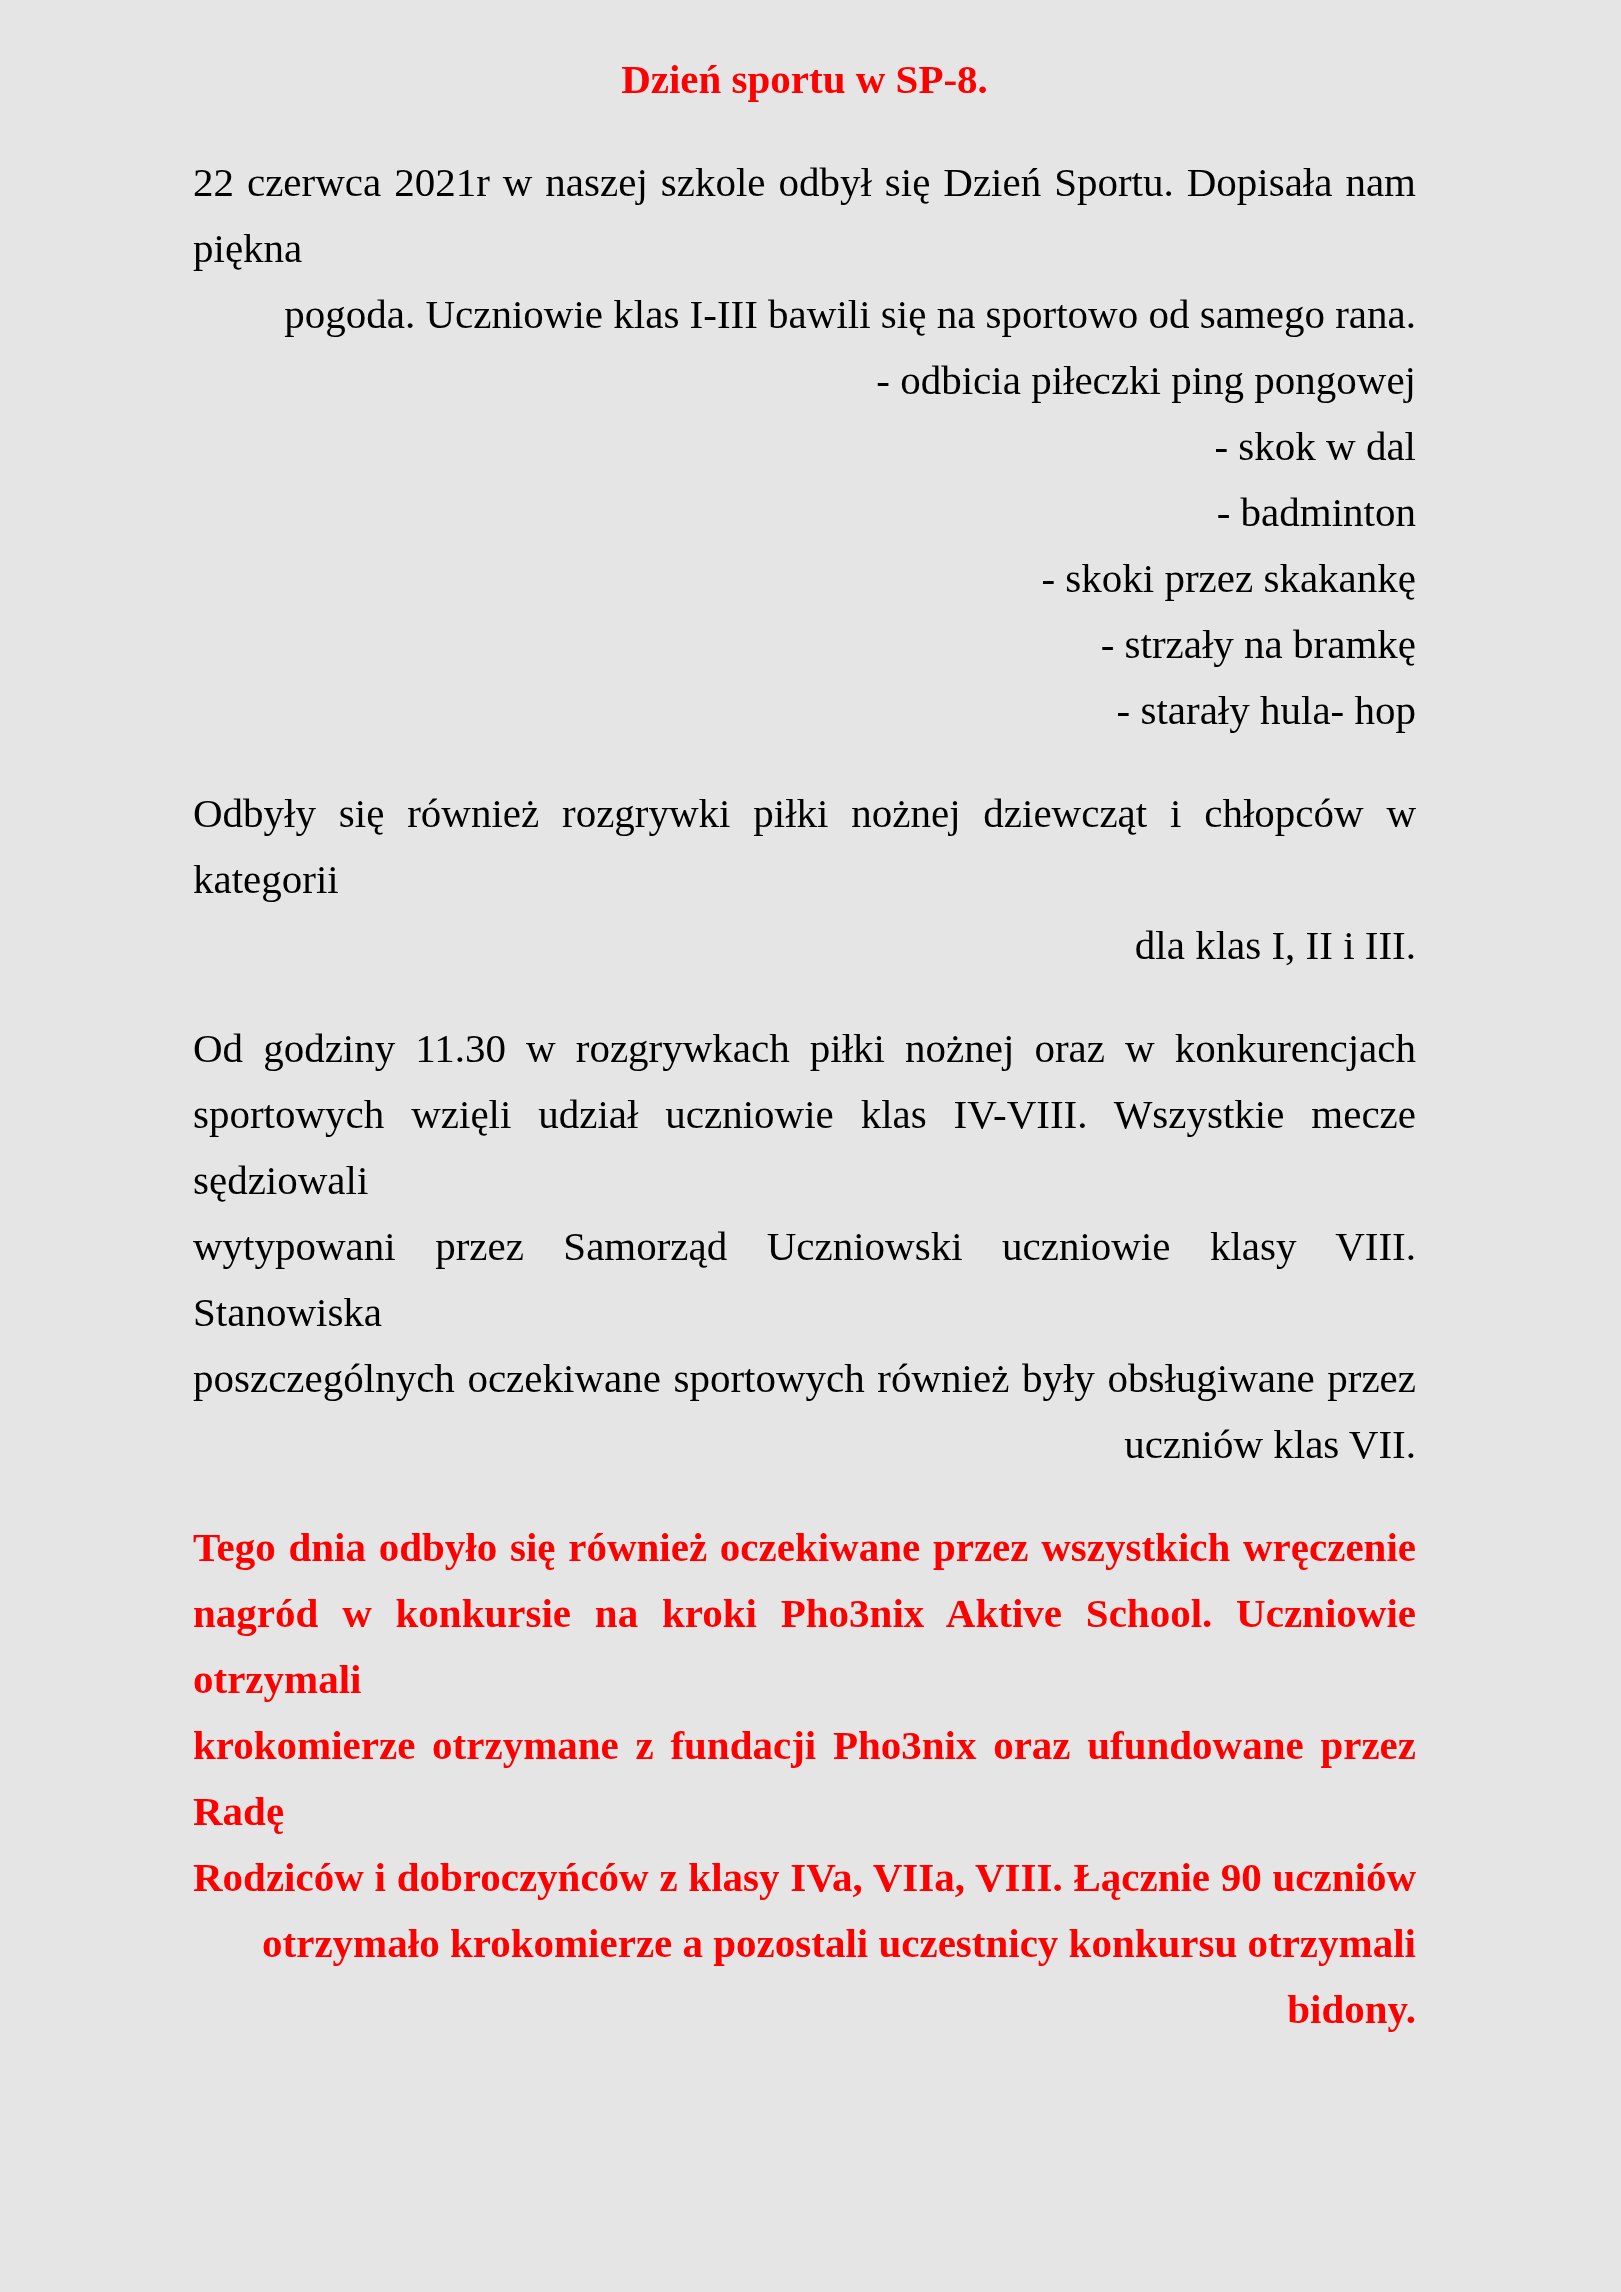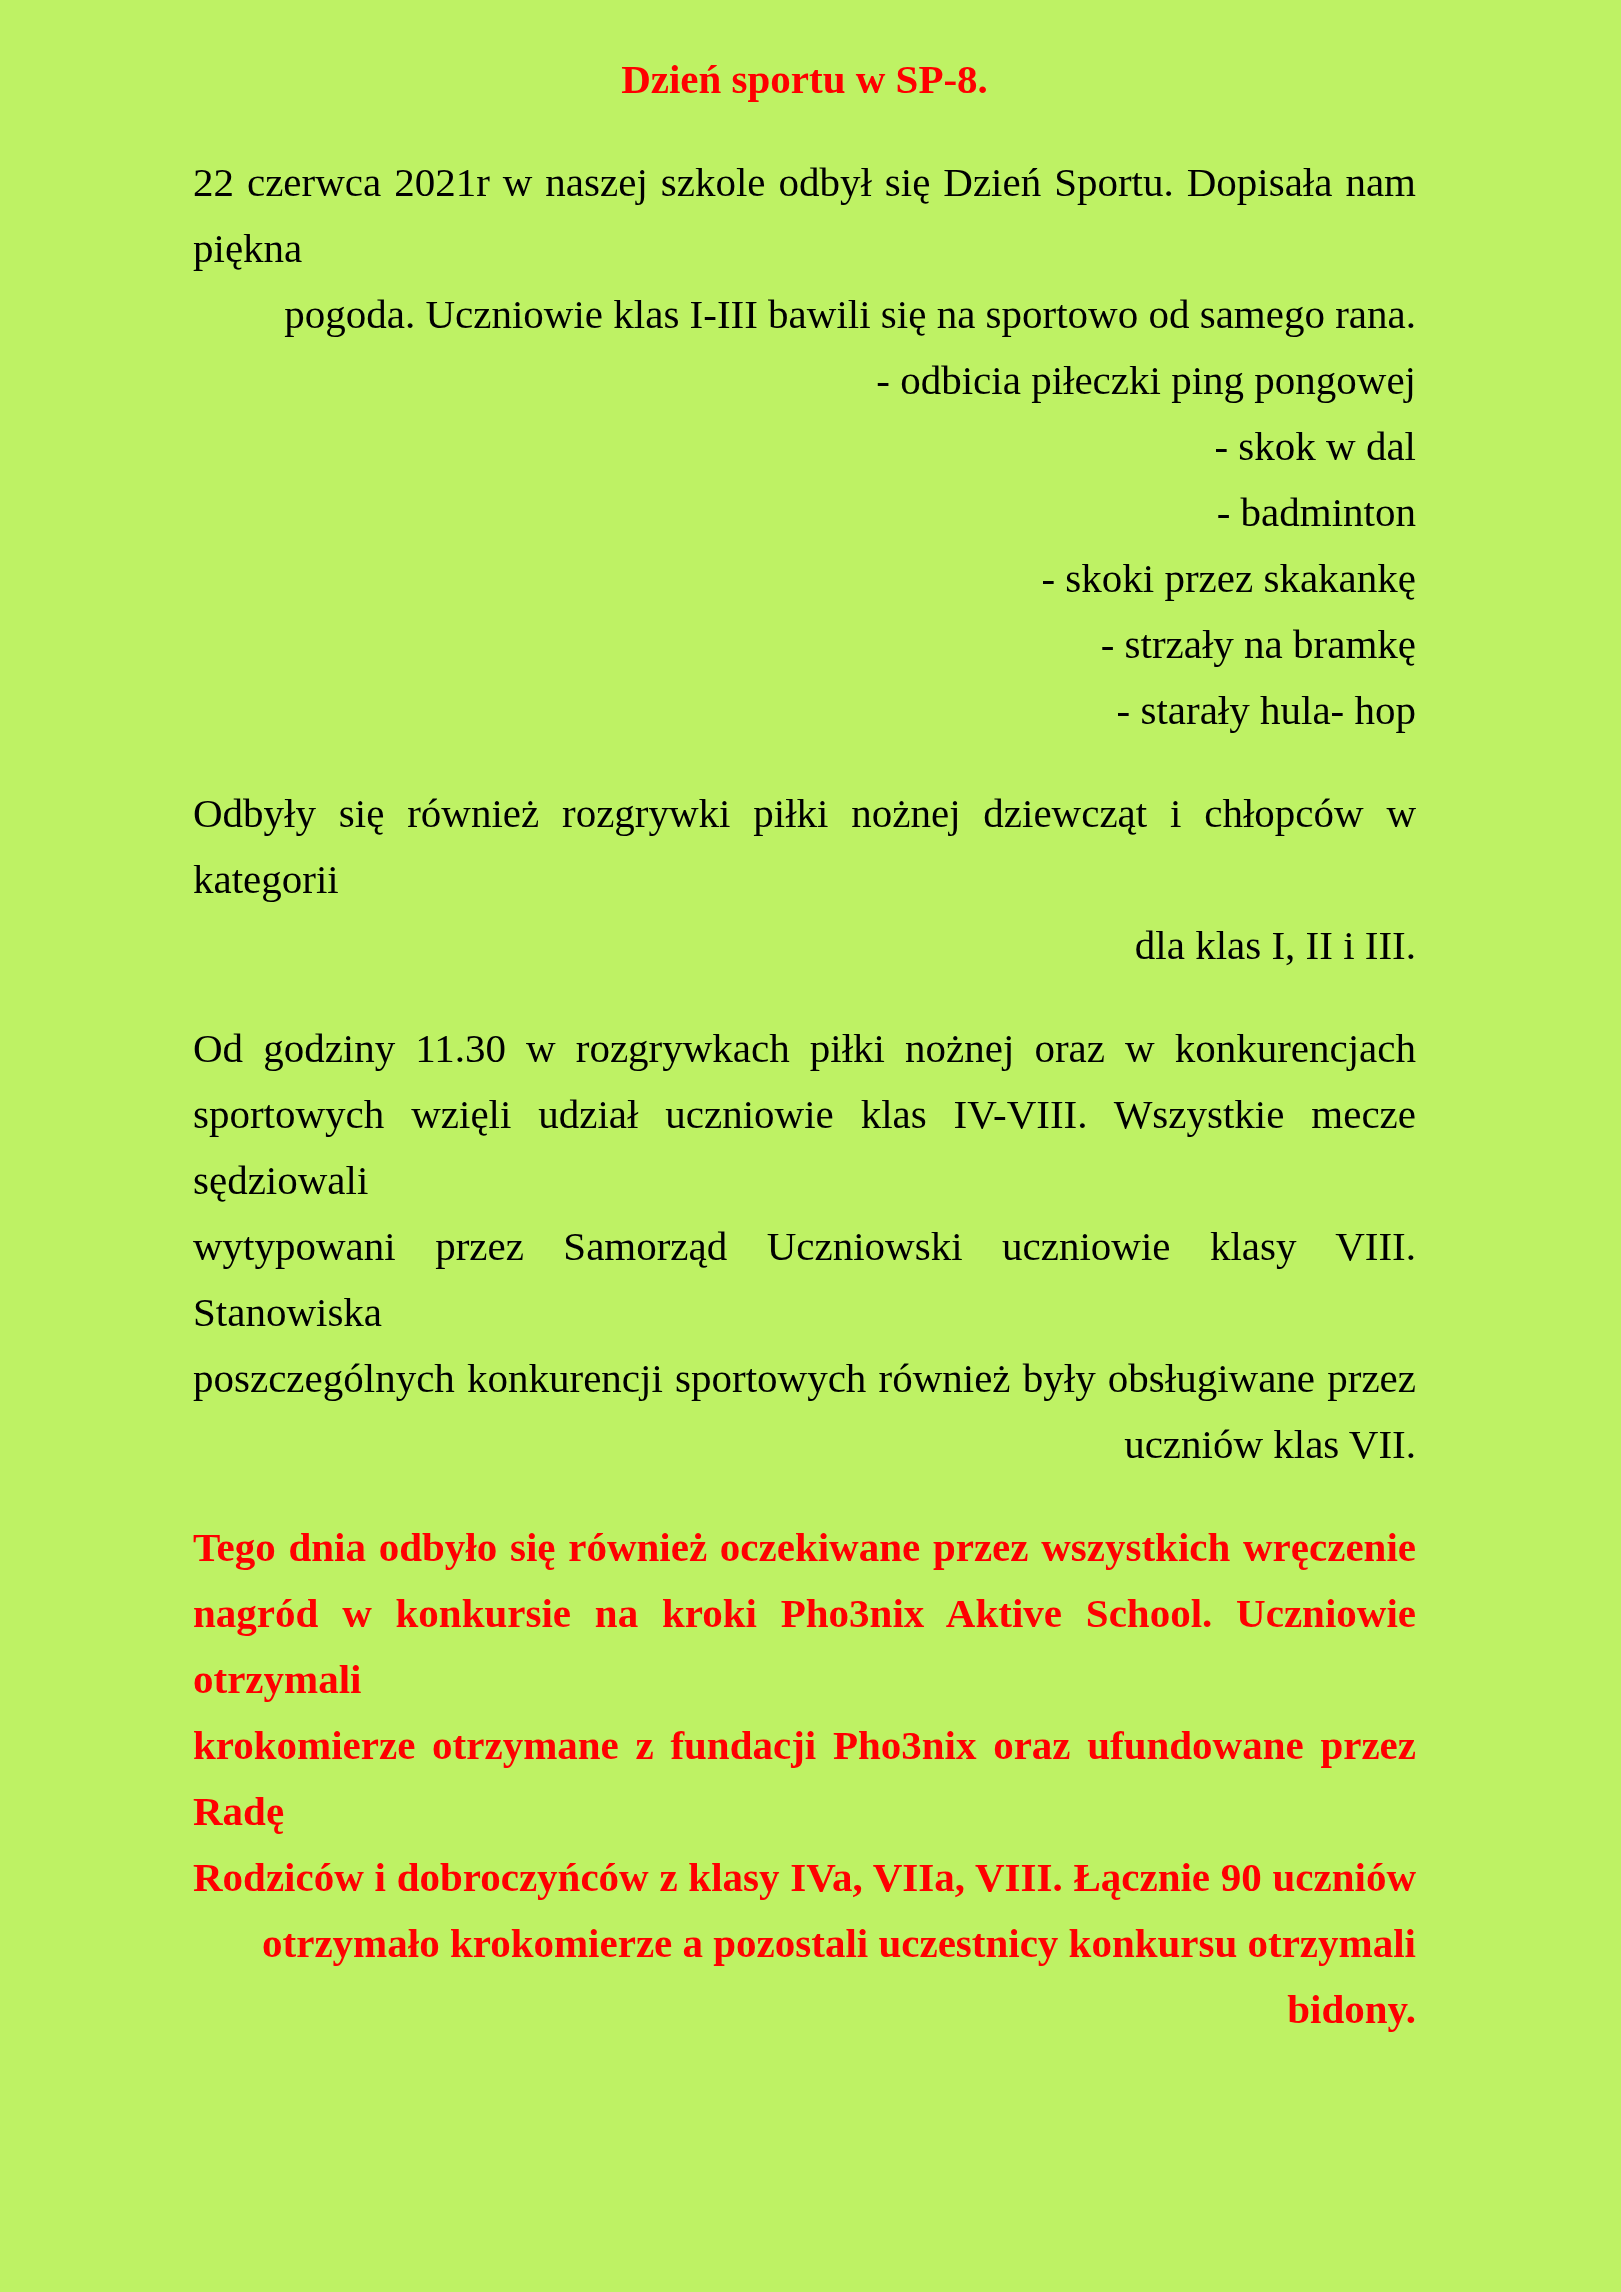--- a/index.html
+++ b/index.html
@@ -5,21 +5,21 @@
   html, body {
     margin: 0;
     padding: 0;
     background: #ffffff;
   }
   .page {
     position: relative;
     width: 1621px;
     height: 2293px;
     box-sizing: border-box;
-    background: #bef264;
+    background: #e5e5e5;
     padding: 46px 205px 29px 193px;
     font-family: "Liberation Serif", "DejaVu Serif", serif;
     font-size: 41px;
     color: #000000;
     overflow: hidden;
   }
   .line {
     line-height: 66px;
     white-space: normal;
   }
@@ -65,21 +65,21 @@
 
   <div class="block">
     <div class="line j">Odbyły się również rozgrywki piłki nożnej dziewcząt i chłopców w kategorii</div>
     <div class="line l">dla klas I, II i III.</div>
   </div>
 
   <div class="block">
     <div class="line j">Od godziny 11.30 w rozgrywkach piłki nożnej oraz w konkurencjach</div>
     <div class="line j">sportowych wzięli udział uczniowie klas IV-VIII. Wszystkie mecze sędziowali</div>
     <div class="line j">wytypowani przez Samorząd Uczniowski uczniowie klasy VIII. Stanowiska</div>
-    <div class="line j">poszczególnych konkurencji sportowych również były obsługiwane przez</div>
+    <div class="line j">poszczególnych oczekiwane sportowych również były obsługiwane przez</div>
     <div class="line l">uczniów klas VII.</div>
   </div>
 
 
   <div class="block red">
     <div class="line j">Tego dnia odbyło się również oczekiwane przez wszystkich wręczenie</div>
     <div class="line j">nagród w konkursie na kroki Pho3nix Aktive School. Uczniowie otrzymali</div>
     <div class="line j">krokomierze otrzymane z fundacji Pho3nix oraz ufundowane przez Radę</div>
     <div class="line j">Rodziców i dobroczyńców z klasy IVa, VIIa, VIII. Łącznie 90 uczniów</div>
     <div class="line l">otrzymało krokomierze a pozostali uczestnicy konkursu otrzymali bidony.</div>

